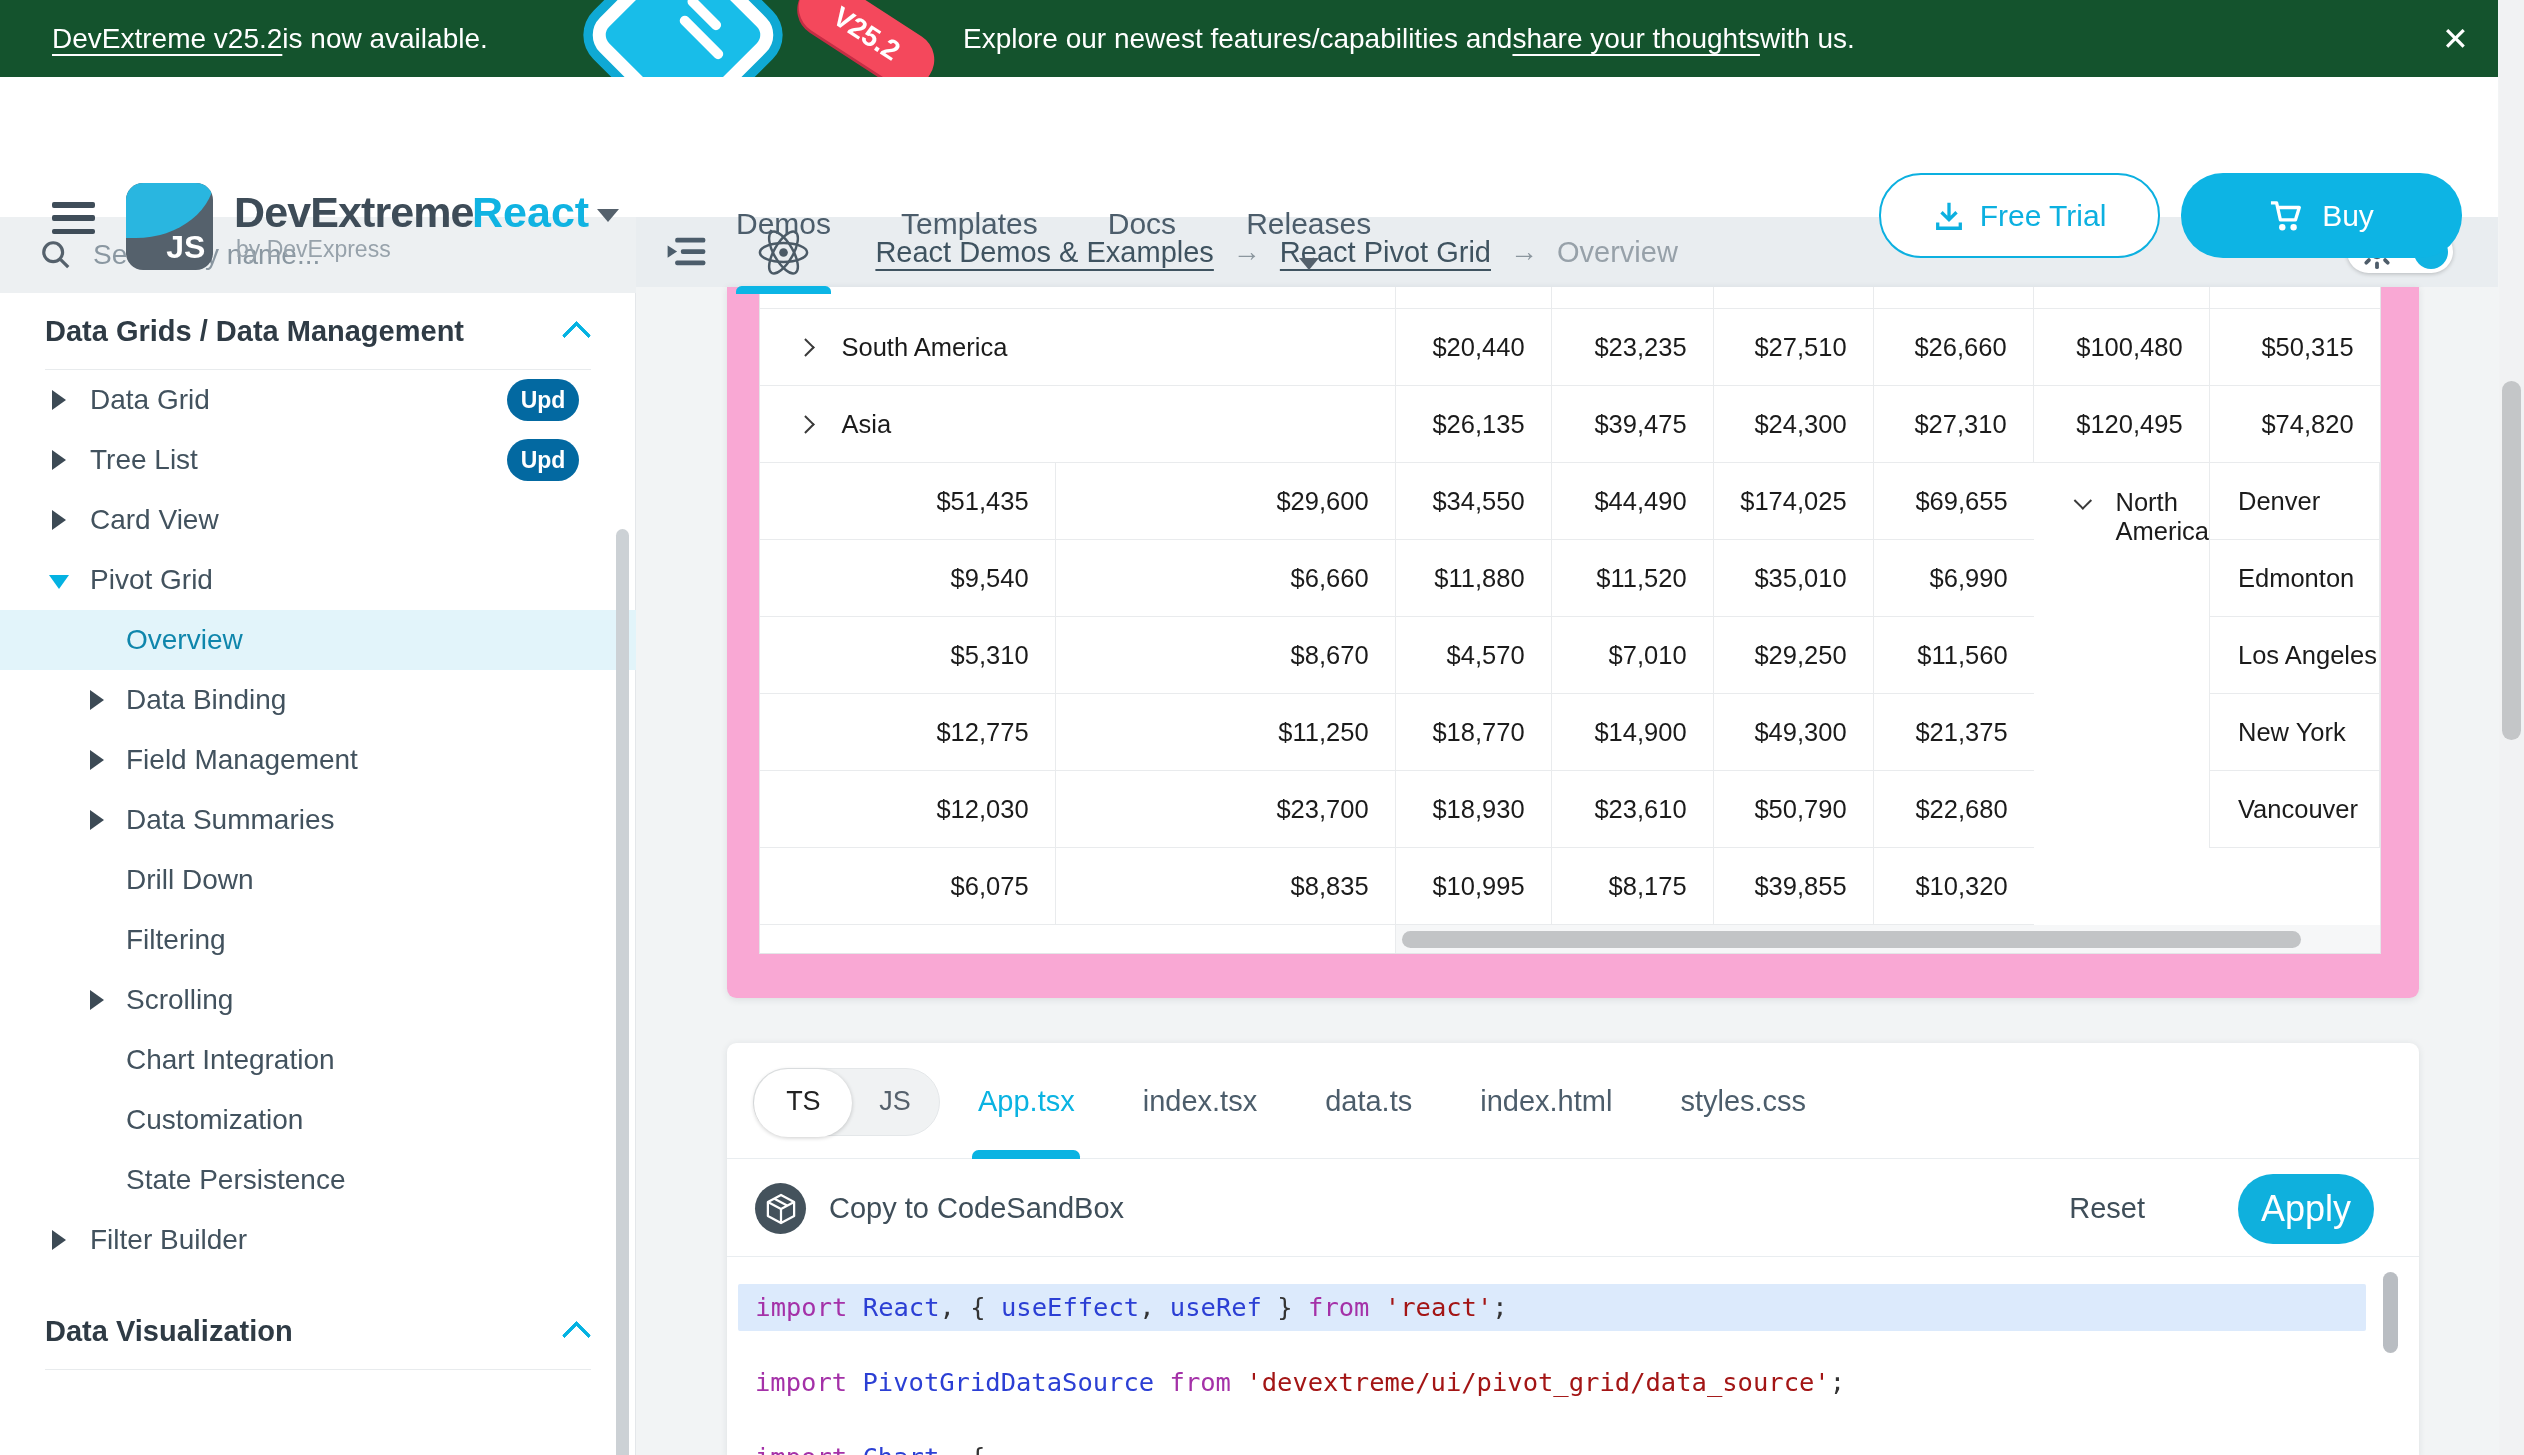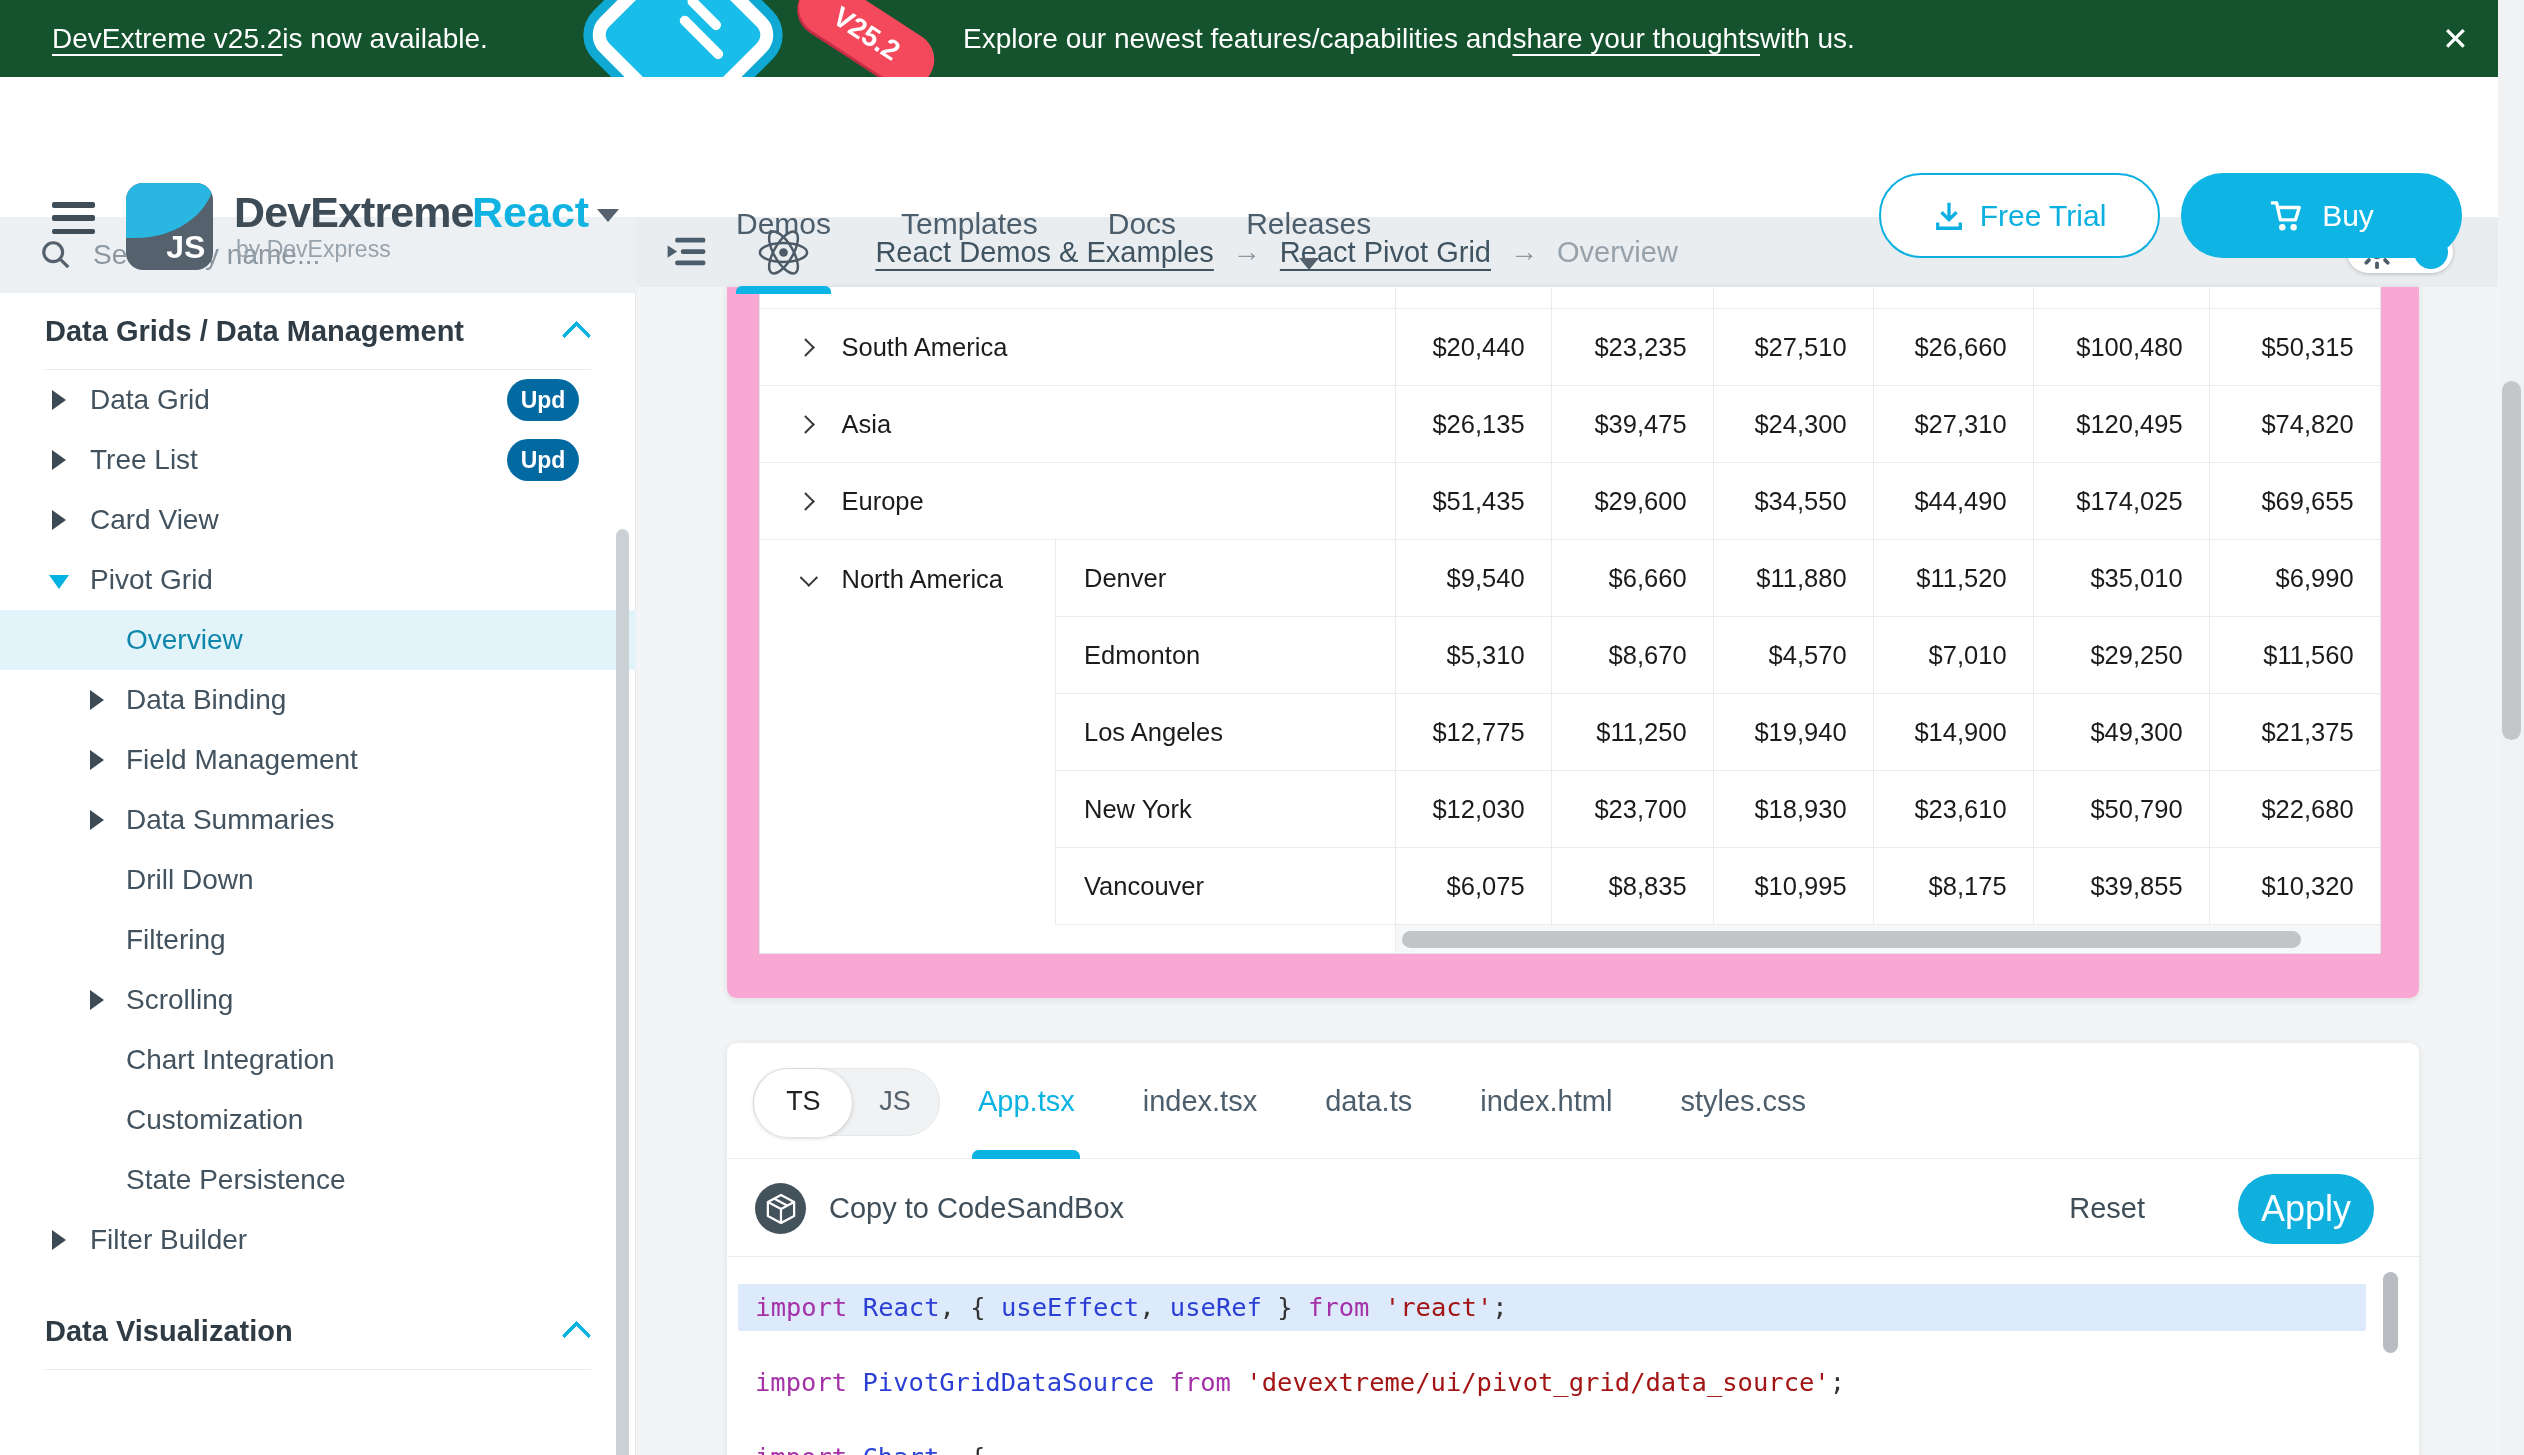--- a/index.html
+++ b/index.html
@@ -325,24 +325,20 @@
         <div class="pcell region" style="height: 77px;">
           <span class="chev right"></span>
           <span>Asia</span>
         </div>
         <div class="pcell val" style="height: 77px;">$26,135</div>
         <div class="pcell val" style="height: 77px;">$39,475</div>
         <div class="pcell val" style="height: 77px;">$24,300</div>
         <div class="pcell val" style="height: 77px;">$27,310</div>
         <div class="pcell val" style="height: 77px;">$120,495</div>
         <div class="pcell val lastcol" style="height: 77px;">$74,820</div>
-        <div class="pcell region" style="height: 77px;">
-          <span class="chev right"></span>
-          <span>Europe</span>
-        </div>
         <div class="pcell val" style="height: 77px;">$51,435</div>
         <div class="pcell val" style="height: 77px;">$29,600</div>
         <div class="pcell val" style="height: 77px;">$34,550</div>
         <div class="pcell val" style="height: 77px;">$44,490</div>
         <div class="pcell val" style="height: 77px;">$174,025</div>
         <div class="pcell val lastcol" style="height: 77px;">$69,655</div>
         <div class="pcell na">
           <span class="chev down" style="margin-top: 5.7px;"></span>
           <span>North America</span>
         </div>
@@ -356,21 +352,21 @@
         <div class="pcell city" style="height: 77px;">Edmonton</div>
         <div class="pcell val" style="height: 77px;">$5,310</div>
         <div class="pcell val" style="height: 77px;">$8,670</div>
         <div class="pcell val" style="height: 77px;">$4,570</div>
         <div class="pcell val" style="height: 77px;">$7,010</div>
         <div class="pcell val" style="height: 77px;">$29,250</div>
         <div class="pcell val lastcol" style="height: 77px;">$11,560</div>
         <div class="pcell city" style="height: 77px;">Los Angeles</div>
         <div class="pcell val" style="height: 77px;">$12,775</div>
         <div class="pcell val" style="height: 77px;">$11,250</div>
-        <div class="pcell val" style="height: 77px;">$19,940</div>
+        <div class="pcell val" style="height: 77px;">$18,770</div>
         <div class="pcell val" style="height: 77px;">$14,900</div>
         <div class="pcell val" style="height: 77px;">$49,300</div>
         <div class="pcell val lastcol" style="height: 77px;">$21,375</div>
         <div class="pcell city" style="height: 77px;">New York</div>
         <div class="pcell val" style="height: 77px;">$12,030</div>
         <div class="pcell val" style="height: 77px;">$23,700</div>
         <div class="pcell val" style="height: 77px;">$18,930</div>
         <div class="pcell val" style="height: 77px;">$23,610</div>
         <div class="pcell val" style="height: 77px;">$50,790</div>
         <div class="pcell val lastcol" style="height: 77px;">$22,680</div>

